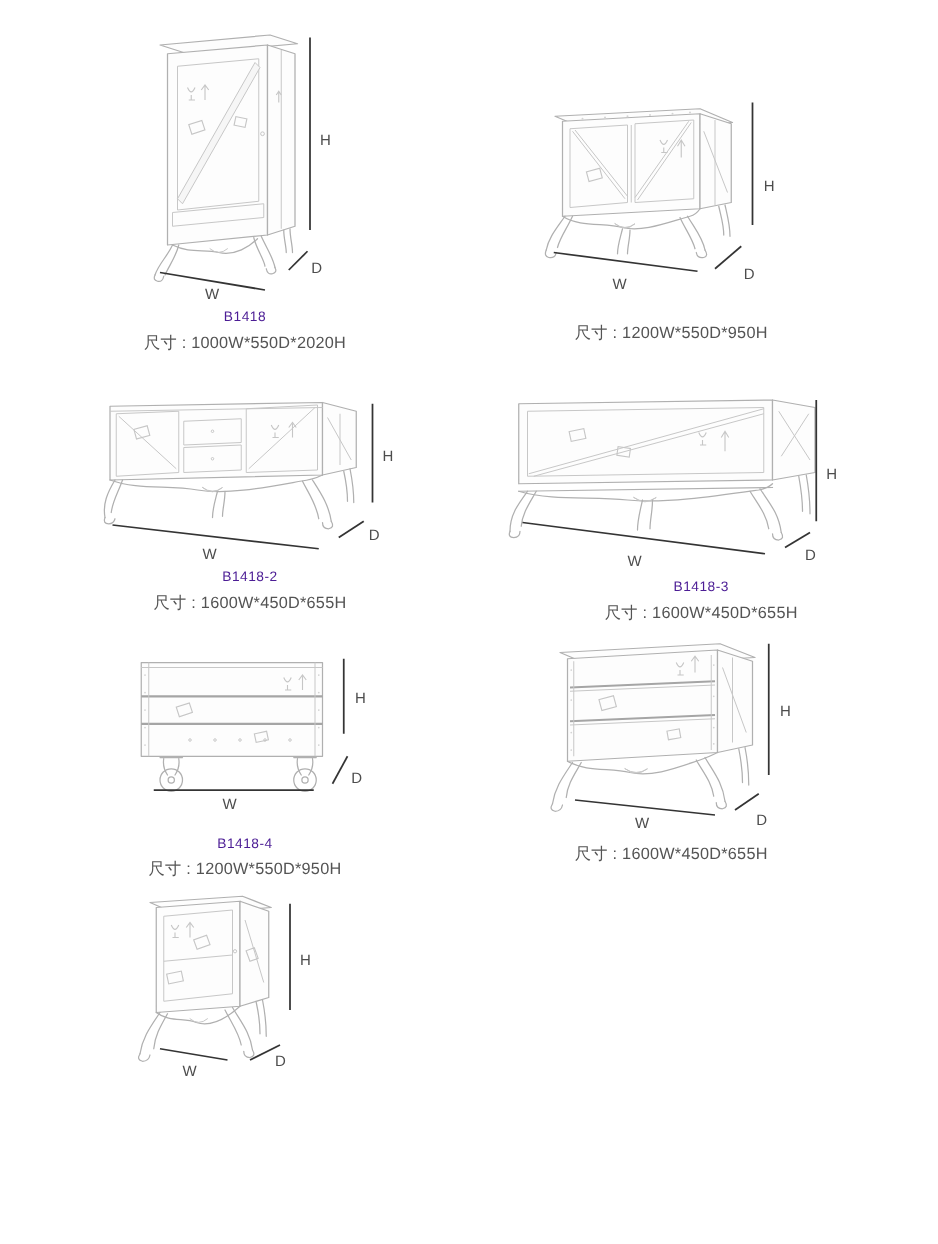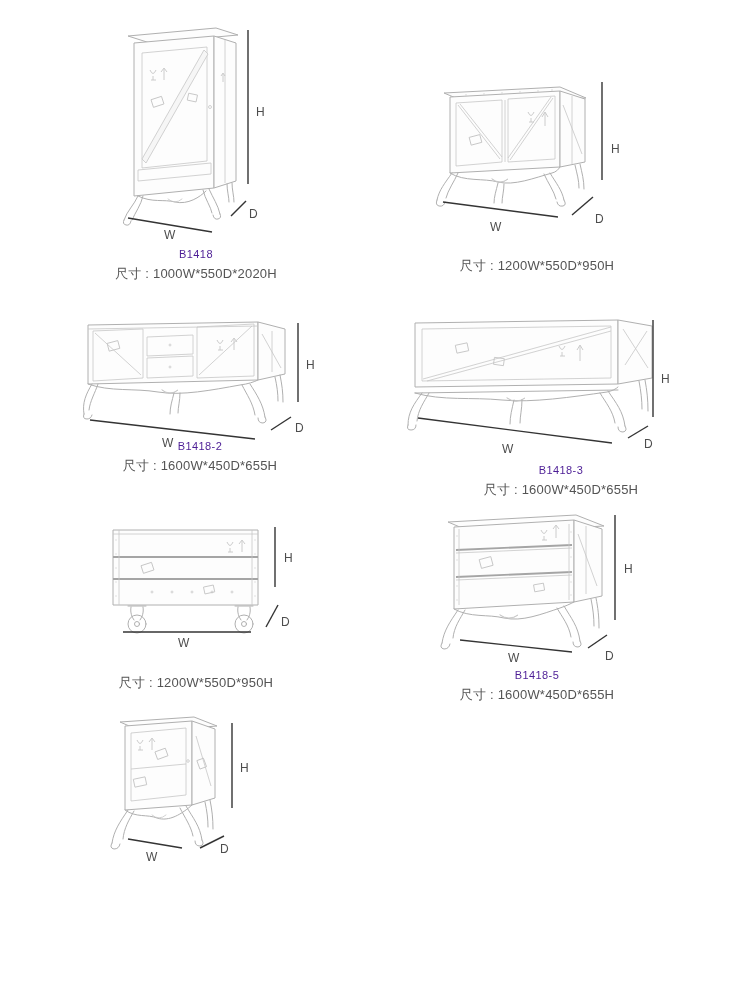--- a/index.html
+++ b/index.html
@@ -161,21 +161,21 @@
     </g>
     <g>
       <path class="dim" d="M216,11 L216,90"></path>
       <path class="dim" d="M8,108 L173,127"></path>
       <path class="dim" d="M189,118 L209,105"></path>
       <text class="dimtxt" x="224" y="57">H</text>
       <text class="dimtxt" x="80" y="135">W</text>
       <text class="dimtxt" x="213" y="120">D</text>
     </g>
   </svg>
-  <div class="item-label" style="left:90px;top:440px">
+  <div class="item-label" style="left:90px;top:456px">
     <div class="model">B1418-2</div>
     <div class="size">尺寸 : 1600W*450D*655H</div>
   </div>
 
   <svg class="sketch" style="left:402px;top:308px" width="290" height="150" viewBox="0 0 290 150">
     <g>
       <path class="face" d="M13,15 L216,12 L216,76 L13,79 Z"></path>
       <path class="face" d="M216,12 L250,18 L250,70 L216,76 Z"></path>
       <path class="s2" d="M20,21 L209,18 L209,70 L20,73 Z"></path>
       <path class="s2" d="M209,19 L21,71 M209,23 L25,73"></path>
@@ -256,20 +256,21 @@
     <g>
       <path class="dim" d="M183,15 L183,75"></path>
       <path class="dim" d="M31,120 L159,120"></path>
       <path class="dim" d="M174,115 L186,93"></path>
       <text class="dimtxt" x="192" y="50">H</text>
       <text class="dimtxt" x="86" y="135">W</text>
       <text class="dimtxt" x="189" y="114">D</text>
     </g>
   </svg>
   <div class="item-label" style="left:86px;top:669px">
+    <div class="model">B1418-4</div>
     <div class="size">尺寸 : 1200W*550D*950H</div>
   </div>
 
   <svg class="sketch" style="left:428px;top:502px" width="230" height="170" viewBox="0 0 230 170">
     <g>
       <path class="face" d="M20,20 L148,13 L176,24 L46,31 Z"></path>
       <path class="face" d="M26,25 L146,18 L146,100 L26,107 Z"></path>
       <path class="face" d="M146,18 L174,27 L174,94 L146,100 Z"></path>
       <path class="band" d="M28,48 L144,43"></path>
       <path class="band" d="M28,75 L144,70"></path>
@@ -306,21 +307,20 @@
     <g>
       <path class="dim" d="M187,13 L187,118"></path>
       <path class="dim" d="M32,138 L144,150"></path>
       <path class="dim" d="M160,146 L179,133"></path>
       <text class="dimtxt" x="196" y="71">H</text>
       <text class="dimtxt" x="80" y="160">W</text>
       <text class="dimtxt" x="177" y="158">D</text>
     </g>
   </svg>
   <div class="item-label" style="left:427px;top:669px">
-    <div class="model">B1418-5</div>
     <div class="size">尺寸 : 1600W*450D*655H</div>
   </div>
 
   <svg class="sketch" style="left:100px;top:706px" width="160" height="180" viewBox="0 0 160 180">
     <g>
       <path class="face" d="M20,16 L94,11 L117,20 L43,26 Z"></path>
       <path class="face" d="M25,20 L92,15 L92,99 L25,104 Z"></path>
       <path class="face" d="M92,15 L115,23 L115,92 L92,99 Z"></path>
       <path class="s2" d="M31,27 L86,22 L86,89 L31,95 Z"></path>
       <path class="s2" d="M31,63 L86,58"></path>

